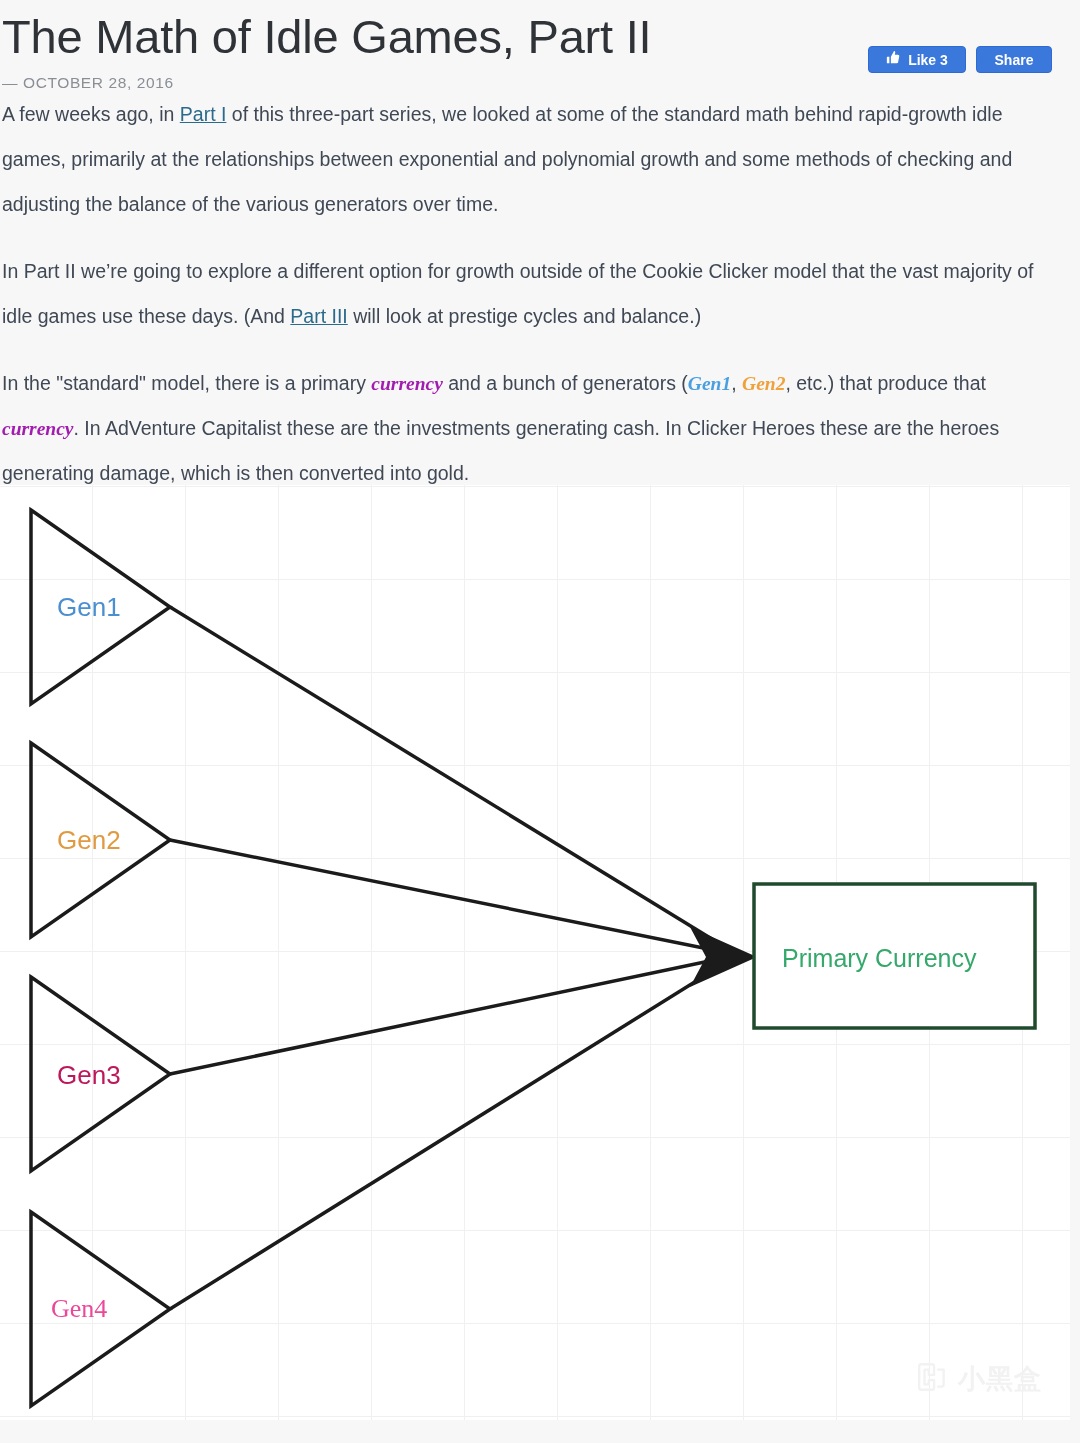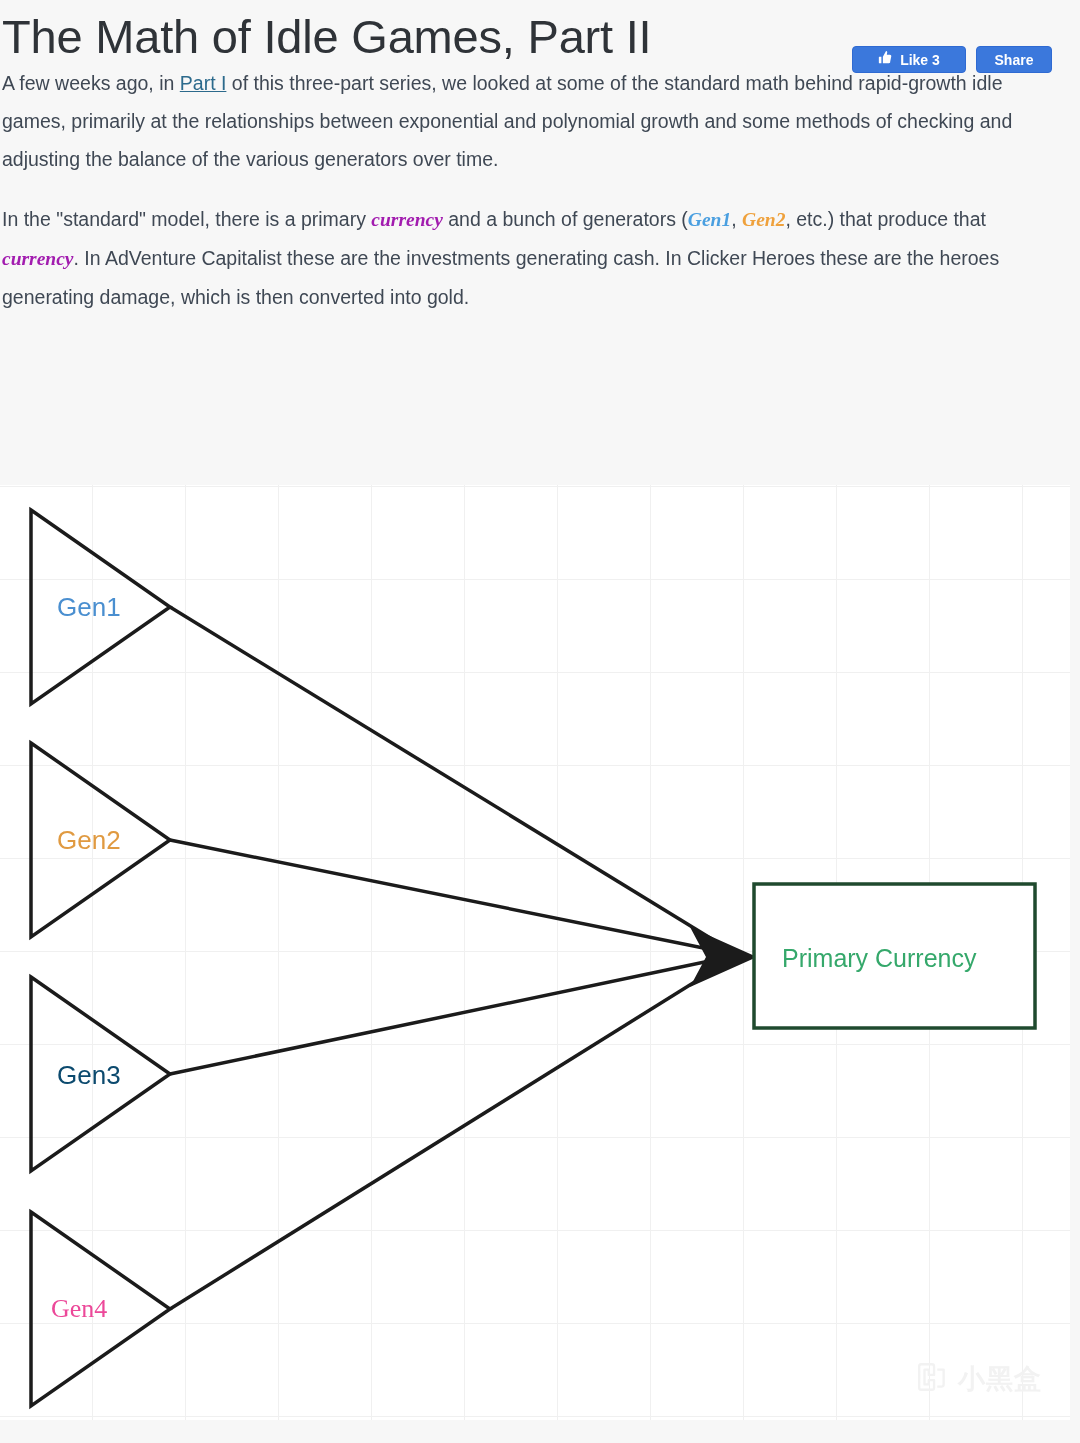--- a/index.html
+++ b/index.html
@@ -64,30 +64,30 @@
     white-space: nowrap;
     line-height: 1;
   }
   .fb-btn .thumb {
     display: inline-block;
     margin-right: 7px;
     font-size: 14px;
     line-height: 1;
     transform: translateY(-1px);
   }
-  .fb-like { width: 114px; padding: 2px; margin-left: 24px; }
+  .fb-like { width: 98px; padding: 2px; margin-left: 24px; }
   .fb-share { width: 76px; padding: 0; justify-content: center; }
 
   
   .article-body {
     padding: 0 24px 0 2px;
   }
   .article-body p {
     font-size: 19.5px;
-    line-height: 38px;
+    line-height: 45px;
     color: #3f4854;
     margin: 0 0 22px 0;
     font-weight: 400;
   }
   .p-first { margin-top: 42px; }
   a.inline-link {
     color: #2c6a8c;
     text-decoration: underline;
     font-weight: 500;
   }
@@ -167,40 +167,42 @@
     width: 1080px;
     height: 23px;
     background: #f7f7f7;
   }
 </style>
 </head>
 <body>
 
 <div class="article-header">
   <h1 class="page-title">The Math of Idle Games, Part II</h1>
+  <div class="byline">— OCTOBER 28, 2016</div>
 
   <div class="social-buttons">
     <div class="fb-btn fb-like">
       <span class="thumb">
         <svg width="15" height="14" viewBox="0 0 16 16" aria-hidden="true">
           <path fill="#ffffff" d="M1 6.5h2.3V14H1a.6.6 0 0 1-.6-.6V7.1A.6.6 0 0 1 1 6.5zm4 .2L8.3.6c.2-.4.6-.6 1-.4.5.2.8.6.7 1.1l-.5 3h3.6c1 0 1.7.9 1.5 1.8l-1.2 6A1.6 1.6 0 0 1 11.8 14H5V6.7z"></path>
         </svg>
       </span>
       <span>Like 3</span>
     </div>
     <div class="fb-btn fb-share">
       <span>Share</span>
     </div>
   </div>
 </div>
 
 <div class="article-body">
 
   <p class="p-first"><span>A few weeks ago, in </span><a class="inline-link" href="#">Part I</a><span> of this three-part series, we looked at some of the standard math behind rapid-growth idle games, primarily at the relationships between exponential and polynomial growth and some methods of checking and adjusting the balance of the various generators over time.</span></p>
 
+  <p><span>In Part II we’re going to explore a different option for growth outside of the Cookie Clicker model that the vast majority of idle games use these days. (And </span><a class="inline-link" href="#">Part III</a><span> will look at prestige cycles and balance.)</span></p>
 
   <p><span>In the "standard" model, there is a primary </span><span class="tok tok-currency">currency</span><span> and a bunch of generators (</span><span class="tok tok-gen1">Gen1</span><span>, </span><span class="tok tok-gen2">Gen2</span><span>, etc.) that produce that </span><span class="tok tok-currency">currency</span><span>. In AdVenture Capitalist these are the investments generating cash. In Clicker Heroes these are the heroes generating damage, which is then converted into gold.</span></p>
 
 </div>
 
 <div class="diagram-wrap">
   <div class="diagram-grid"></div>
 
   <svg class="diagram-svg" viewBox="0 0 1070 935">
     <defs>
@@ -222,21 +224,21 @@
     <line x1="170" y1="589" x2="738" y2="470" stroke="#1b1b1b" stroke-width="3.5"></line>
     <line x1="170" y1="824" x2="738" y2="470" stroke="#1b1b1b" stroke-width="3.5"></line>
 
     <polygon points="690,442 757,472 690,502 706,472" fill="#1b1b1b"></polygon>
 
     <rect x="754" y="399" width="281" height="144" fill="#ffffff" stroke="#1f4a2e" stroke-width="3.5"></rect>
   </svg>
 
   <div class="gen-label" style="left:57px; top:107px; color:#4a8fd0;">Gen1</div>
   <div class="gen-label" style="left:57px; top:340px; color:#e09a41;">Gen2</div>
-  <div class="gen-label" style="left:57px; top:575px; color:#0c4a6e;">Gen3</div>
+  <div class="gen-label" style="left:57px; top:575px; color:#be185d;">Gen3</div>
   <div class="gen-label" style="left:51px; top:809px; color:#ec4899;font-family:Liberation Serif, serif;">Gen4</div>
 
   <div class="pc-label" style="left:782px; top:459px;">Primary Currency</div>
 
   <div class="watermark">
     <span>
       <svg width="34" height="34" viewBox="0 0 32 32" aria-hidden="true">
         <path d="M5 4 h10 a2 2 0 0 1 2 2 v8 h-5 v-5 h-4 v14 h4 v-4 h5 v7 a2 2 0 0 1 -2 2 h-10 a2 2 0 0 1 -2 -2 v-20 a2 2 0 0 1 2 -2 z" fill="none" stroke="#f2f2f2" stroke-width="2.2" stroke-linejoin="round"></path>
         <path d="M20 9 h6 v14 a2 2 0 0 1 -2 2 h-4" fill="none" stroke="#f2f2f2" stroke-width="2.2" stroke-linejoin="round"></path>
       </svg>

